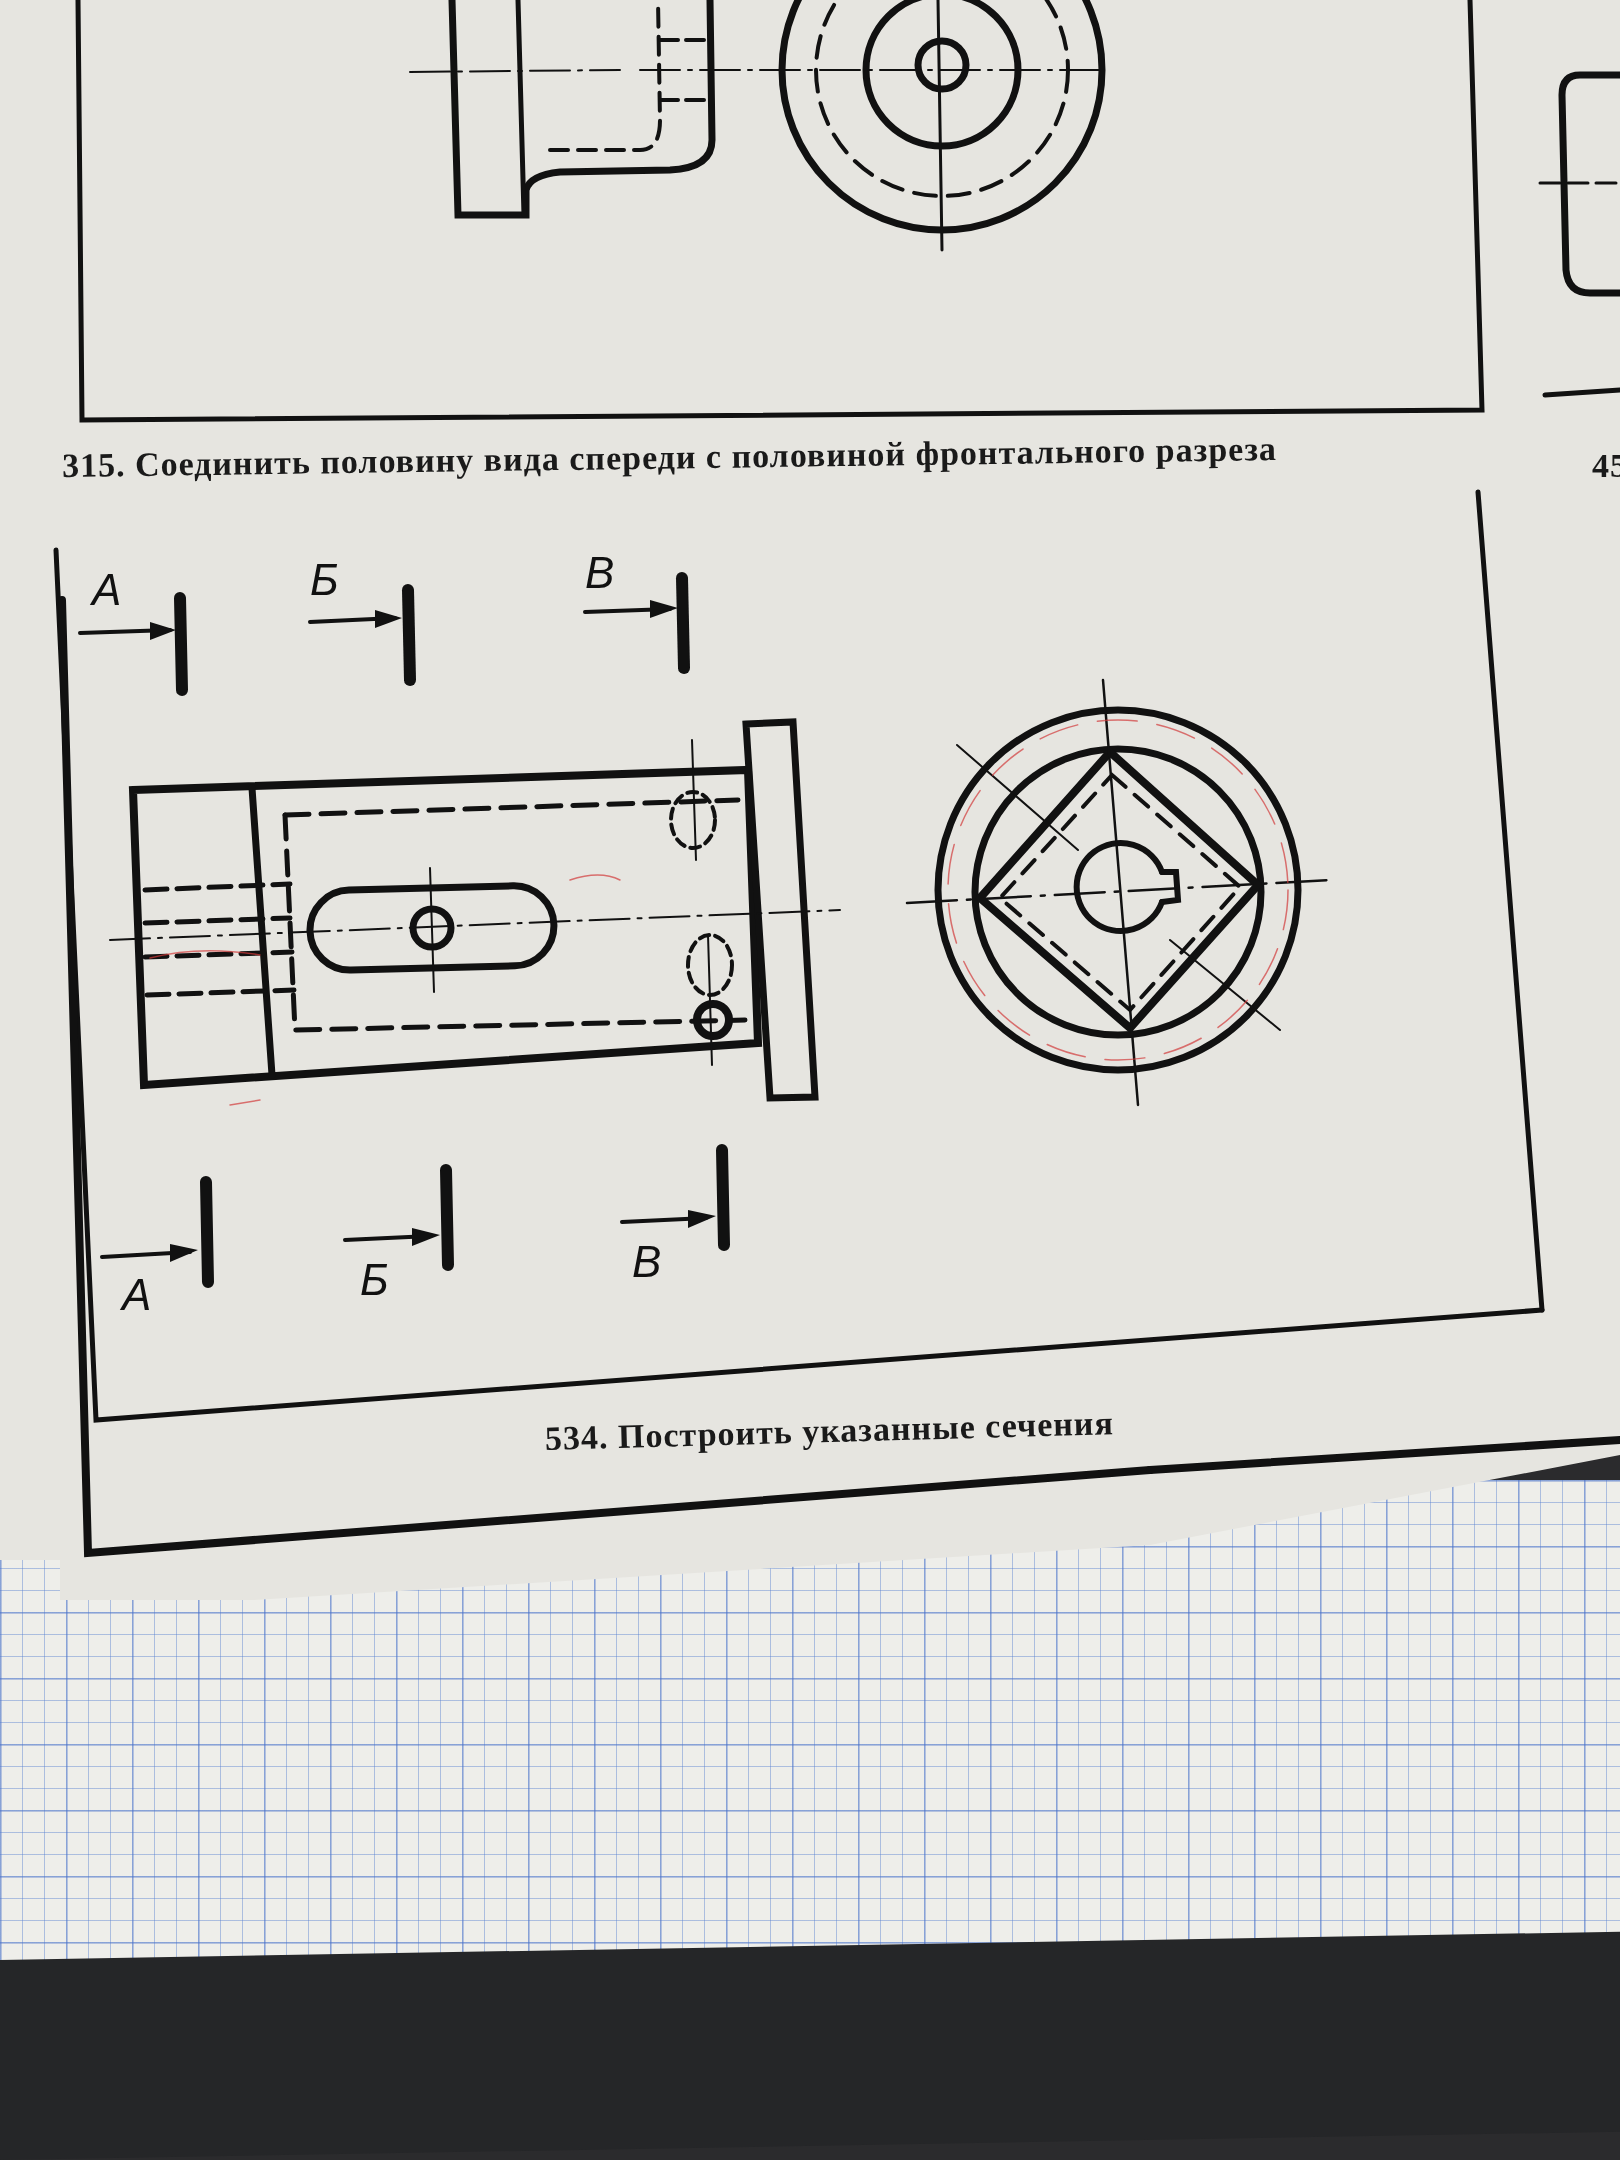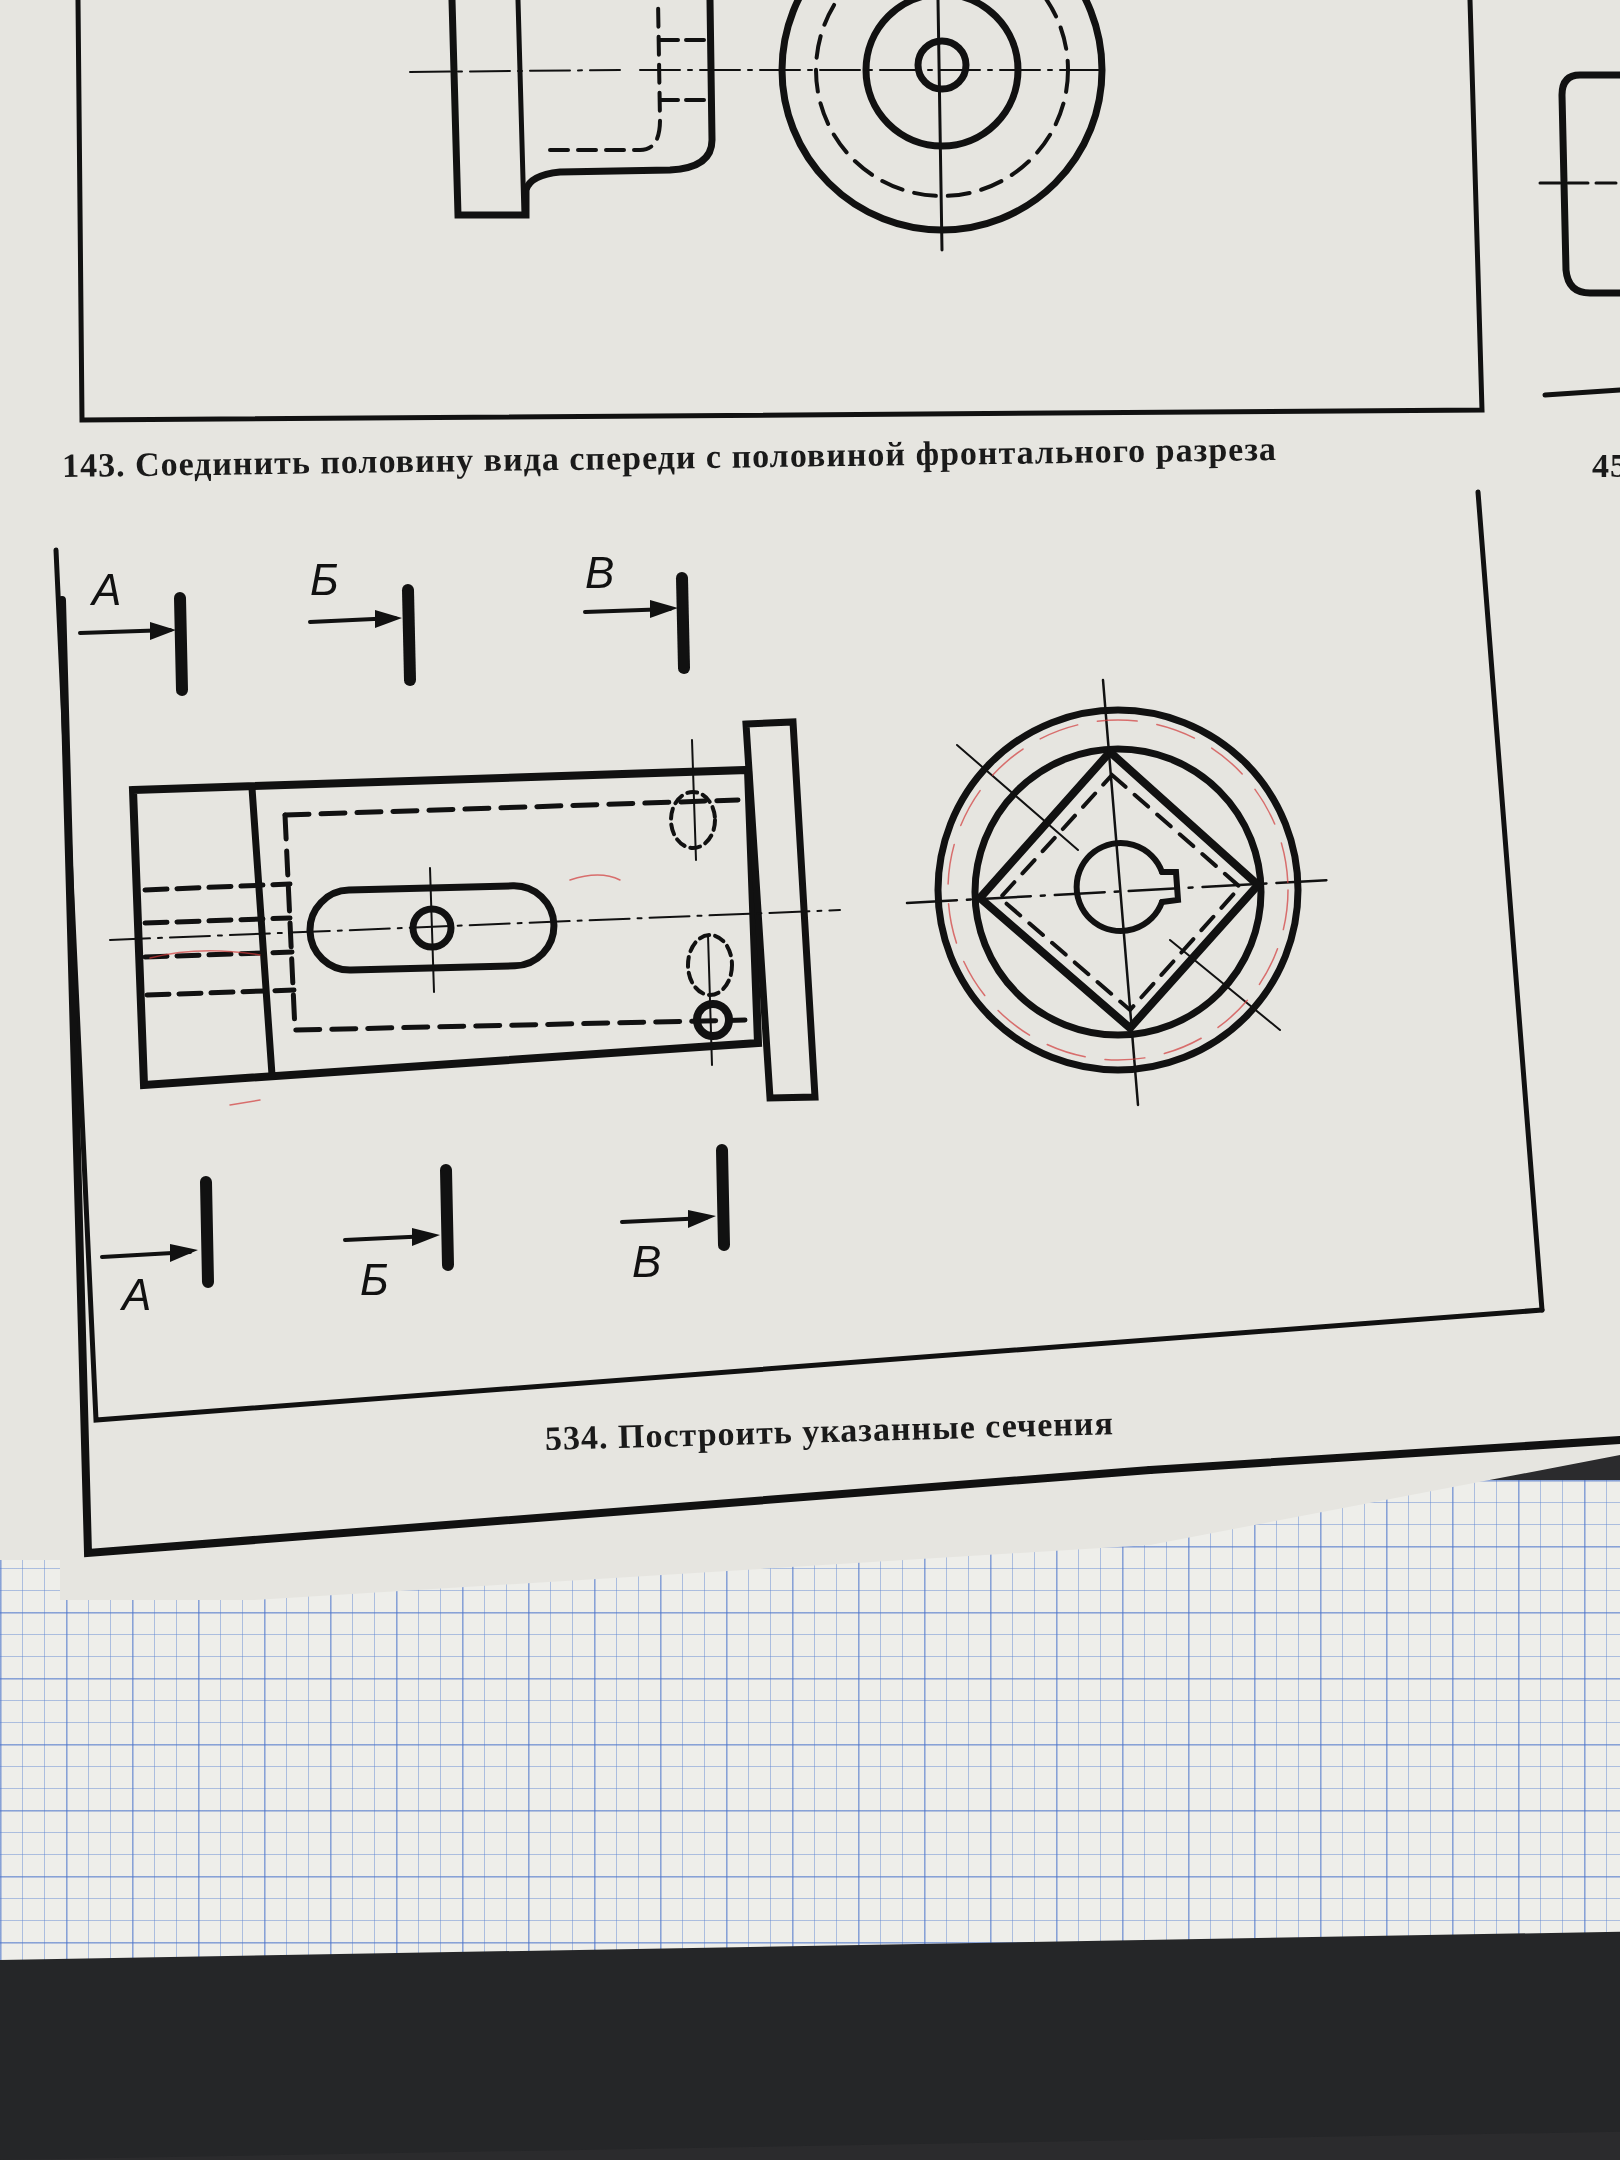--- a/index.html
+++ b/index.html
@@ -125,21 +125,21 @@
       <g stroke="#d23a3a" stroke-width="1.5" opacity="0.7">
         <ellipse cx="1118" cy="890" rx="170" ry="170" stroke-dasharray="40,20"></ellipse>
         <path d="M150,958 Q200,945 260,955"></path>
         <path d="M230,1105 L260,1100"></path>
         <path d="M570,880 Q600,870 620,880"></path>
       </g>
     </g>
   </svg>
 
   <div class="caption cap-315">
-    <span>143.</span>
+    <span>315.</span>
     <span>Соединить половину вида спереди с половиной фронтального разреза</span>
   </div>
   <div class="caption cap-45">45</div>
   <div class="caption cap-534">
     <span>534.</span>
     <span>Построить указанные сечения</span>
   </div>
 
   <span class="sec-label" style="left:92px;top:565px;">А</span>
   <span class="sec-label" style="left:310px;top:555px;">Б</span>

